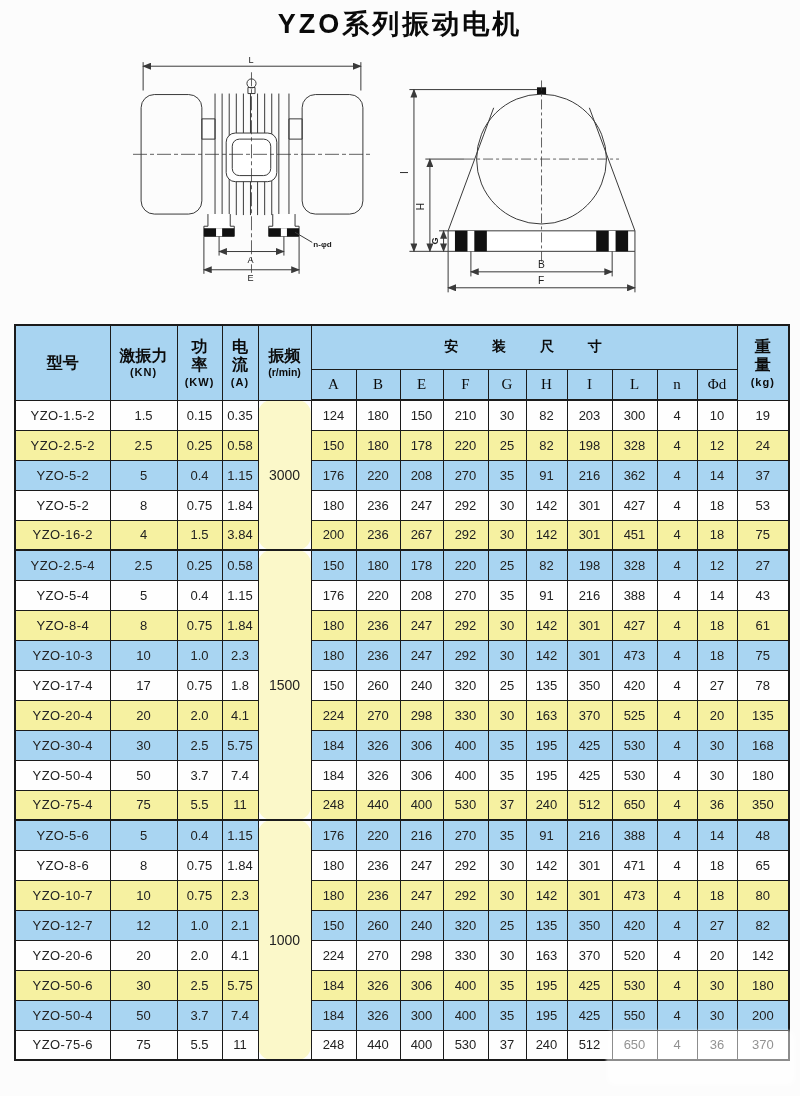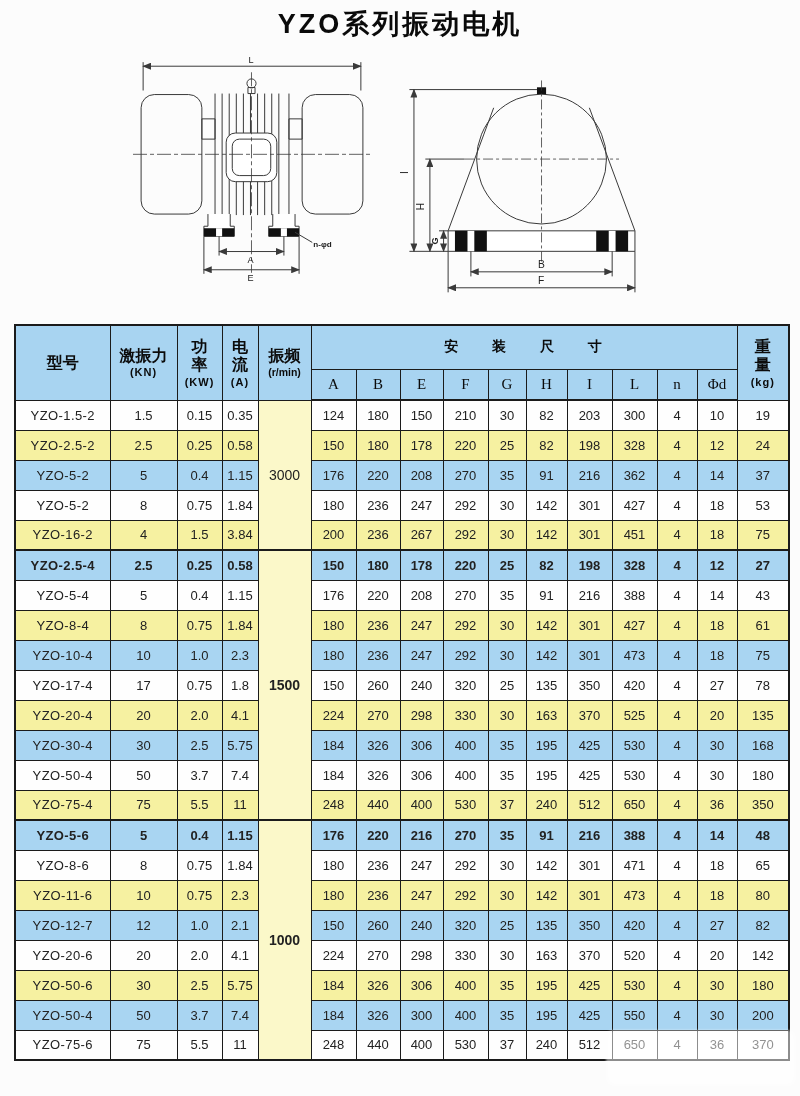--- a/index.html
+++ b/index.html
@@ -47,26 +47,26 @@
   tr.hdr-top th { height:44px; }
   tr.hdr-sub th { height:31px; }
   .h-cn { font-size:16px; font-weight:bold; line-height:1.15; }
   .stack2 { width:1.1em; margin:0 auto; }
   .h-unit { font-size:11px; font-weight:bold; letter-spacing:1px; margin-top:1px; }
   .h-unit-sm { font-size:10.5px; font-weight:bold; margin-top:1px; }
   th.dims-title { font-size:14px; font-weight:bold; word-spacing:26px; letter-spacing:2px; }
   th.dim-letter { font-family:"Liberation Serif", serif; font-size:15px; font-weight:normal; }
   tbody td { height:30px; font-size:13px; color:#222; }
   tbody td.model { letter-spacing:0.4px; }
-  tbody td.freq { background:var(--freq-yellow); font-size:14px; }
+  tbody td.freq { background:var(--freq-yellow); font-size:14px;border-radius:14px; }
   tr.row-white td { background:var(--row-white); }
   tr.row-yellow td { background:var(--row-yellow); }
   tr.row-blue td { background:var(--row-blue); }
   tr.row-white td.freq, tr.row-yellow td.freq, tr.row-blue td.freq { background:var(--freq-yellow); }
-  tr.group-start td { border-top:2px solid var(--border);font-weight:bold; }
+  tr.group-start td { border-top:2px solid var(--border); }
   thead tr.hdr-sub th { border-bottom:2px solid var(--border); }
   .watermark {
     position:absolute; right:4px; bottom:10px; width:190px; height:56px;
     background:rgba(255,255,255,0.5); border-radius:8px; filter:blur(1px);
   }
 </style>
 </head>
 <body>
 
 <div class="page">
@@ -367,21 +367,21 @@
           <td>292</td>
           <td>30</td>
           <td>142</td>
           <td>301</td>
           <td>427</td>
           <td>4</td>
           <td>18</td>
           <td>61</td>
         </tr>
         <tr class="row-blue">
-          <td class="model">YZO-10-4</td>
+          <td class="model">YZO-10-3</td>
           <td>10</td>
           <td>1.0</td>
           <td>2.3</td>
           <td>180</td>
           <td>236</td>
           <td>247</td>
           <td>292</td>
           <td>30</td>
           <td>142</td>
           <td>301</td>
@@ -504,21 +504,21 @@
           <td>292</td>
           <td>30</td>
           <td>142</td>
           <td>301</td>
           <td>471</td>
           <td>4</td>
           <td>18</td>
           <td>65</td>
         </tr>
         <tr class="row-yellow">
-          <td class="model">YZO-11-6</td>
+          <td class="model">YZO-10-7</td>
           <td>10</td>
           <td>0.75</td>
           <td>2.3</td>
           <td>180</td>
           <td>236</td>
           <td>247</td>
           <td>292</td>
           <td>30</td>
           <td>142</td>
           <td>301</td>

